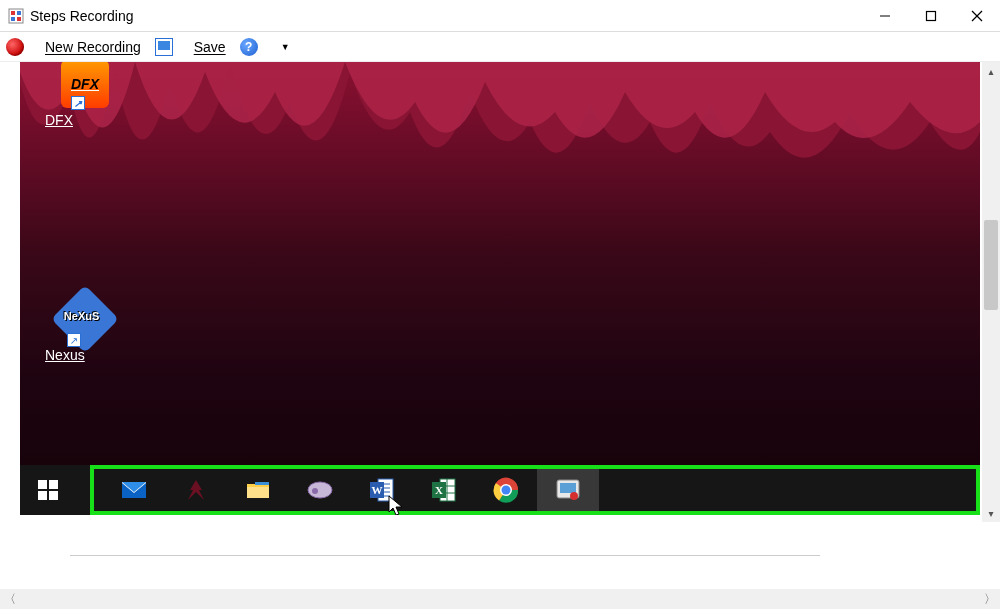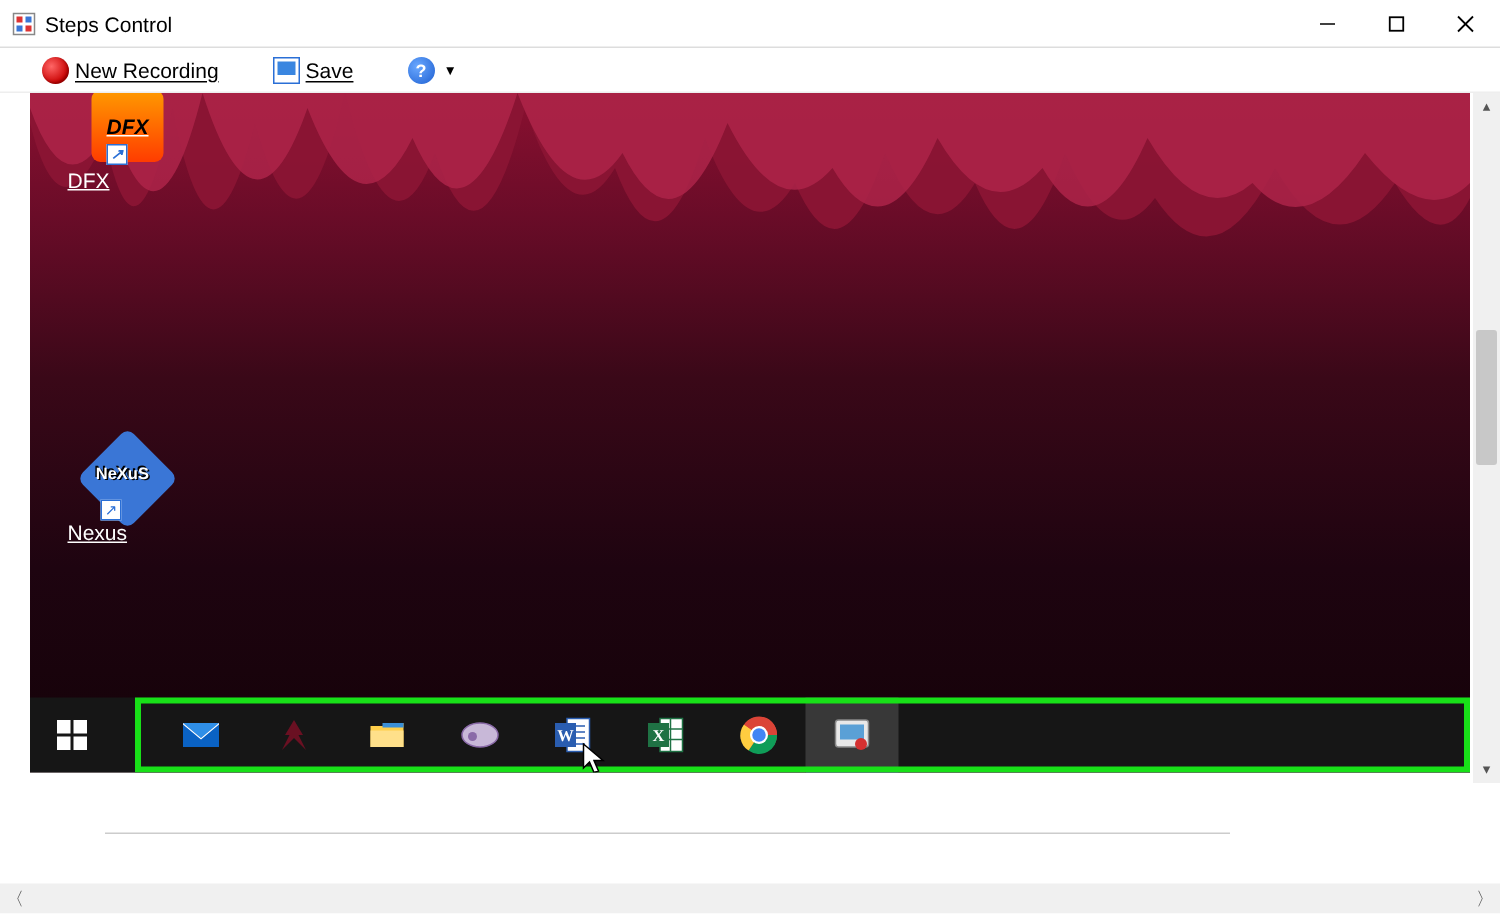--- a/index.html
+++ b/index.html
@@ -32,26 +32,25 @@
   }
   .toolbar {
     height: 30px;
     display: flex;
     align-items: center;
     padding-left: 6px;
     gap: 14px;
     border-bottom: 1px solid #eee;
   }
   .toolbar-item {
-    display: flex; align-items: center; gap: 4px;
+    display: flex; align-items: center; gap: 21px;
     font-size: 14px; color: #000;
     text-decoration: underline;
     text-underline-offset: 2px;
     cursor: default;
-    margin-left: 22px;
   }
   .rec-dot {
     width: 18px; height: 18px; border-radius: 50%;
     background: radial-gradient(circle at 35% 35%, #ff6666, #c80000 70%);
     box-shadow: inset -1px -1px 2px rgba(0,0,0,.3);
   }
   .save-icon {
     width: 18px; height: 18px;
     background: #fff;
     border: 1px solid #2a6fd6;
@@ -195,21 +194,21 @@
 <div class="titlebar">
   <span class="titlebar-icon">
     <svg viewBox="0 0 16 16">
         <rect x="1" y="1" width="14" height="14" fill="#fff" stroke="#888"></rect>
         <rect x="3" y="3" width="4" height="4" fill="#d33"></rect>
         <rect x="9" y="3" width="4" height="4" fill="#3a76d6"></rect>
         <rect x="3" y="9" width="4" height="4" fill="#3a76d6"></rect>
         <rect x="9" y="9" width="4" height="4" fill="#d33"></rect>
       </svg>
   </span>
-  <span class="titlebar-title">Steps Control</span>
+  <span class="titlebar-title">Steps Recording</span>
   <span class="titlebar-spacer"></span>
   <div class="win-btn">
     <svg width="12" height="12" viewBox="0 0 12 12">
         <line x1="1" y1="6" x2="11" y2="6" stroke="#000" stroke-width="1"></line>
       </svg>
   </div>
   <div class="win-btn">
     <svg width="12" height="12" viewBox="0 0 12 12">
         <rect x="1.5" y="1.5" width="9" height="9" fill="none" stroke="#000" stroke-width="1.2"></rect>
       </svg>

